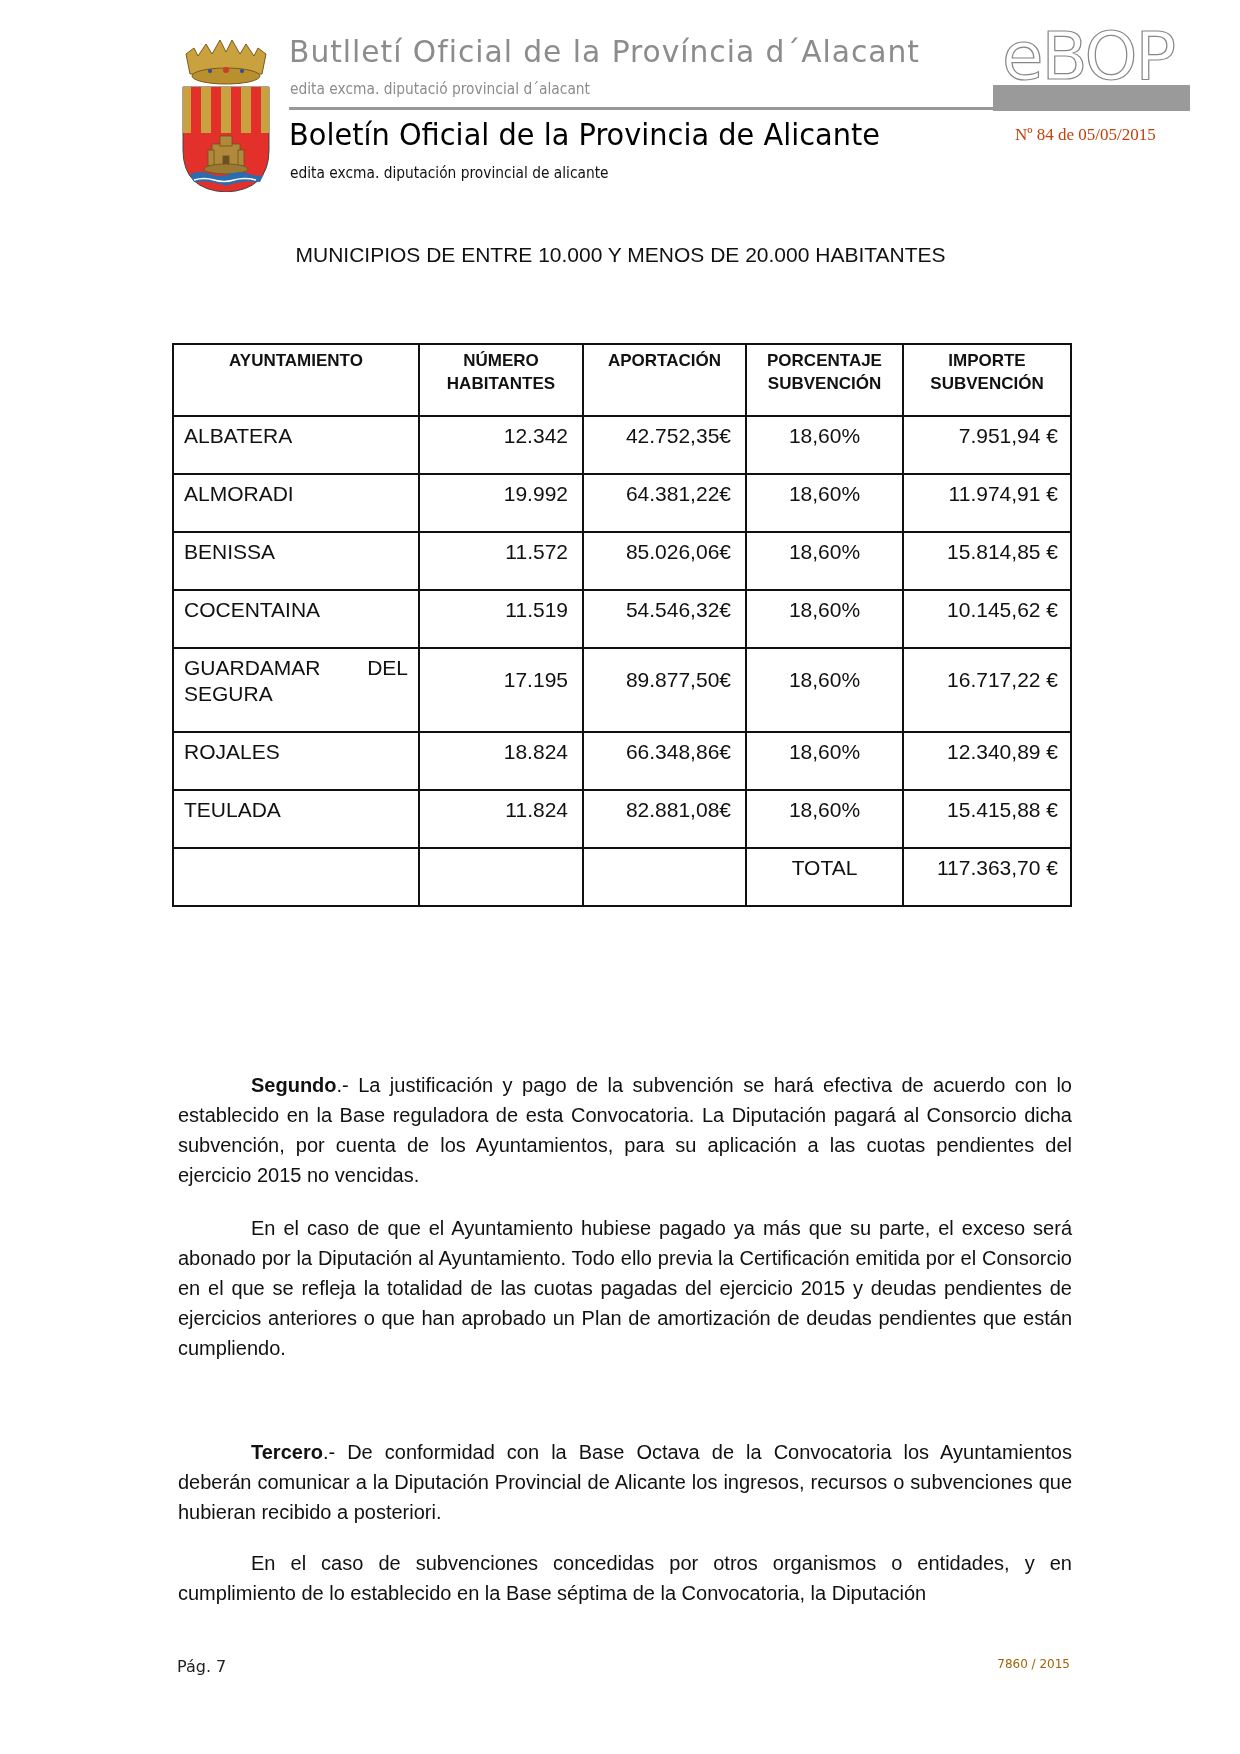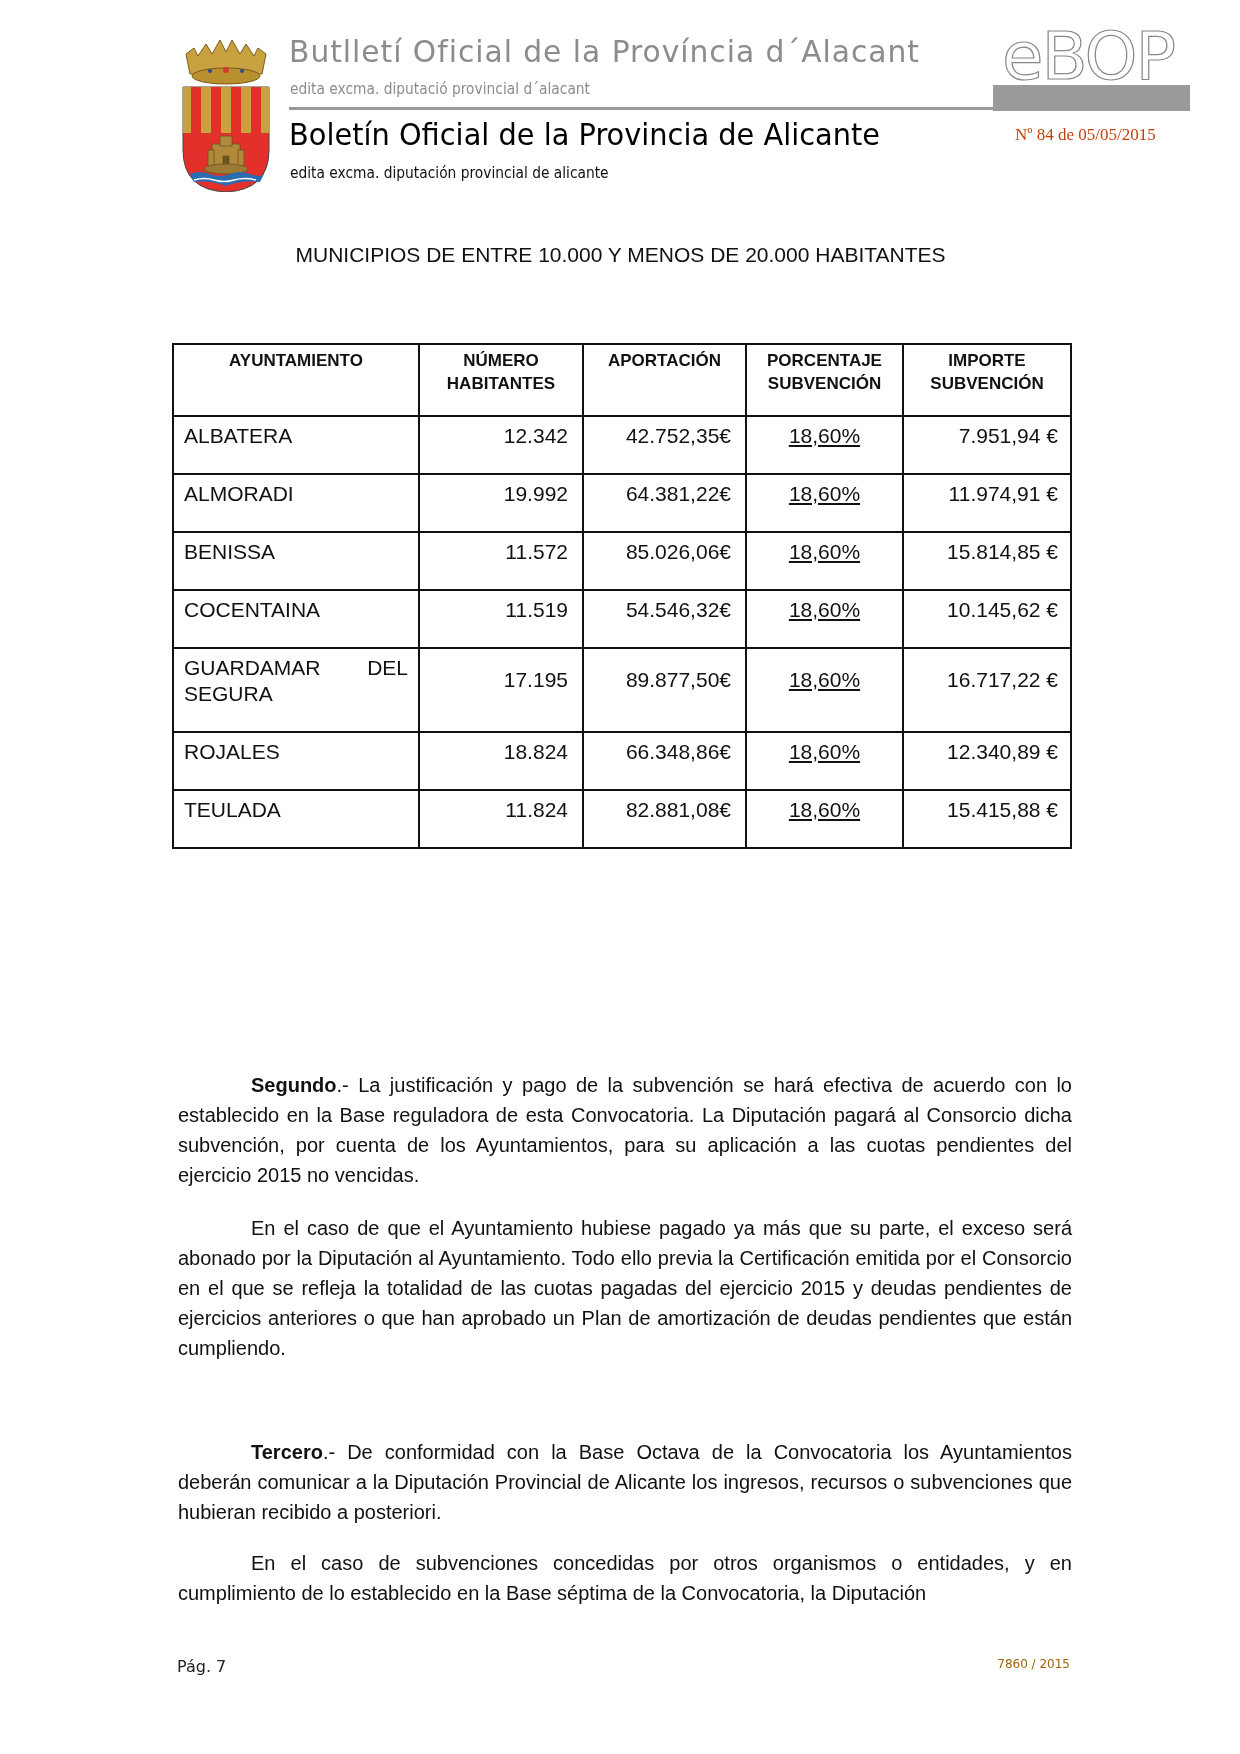--- a/index.html
+++ b/index.html
@@ -16,21 +16,21 @@
   .hdr-es-sub { left: 290px; top: 164px; font-family: "DejaVu Sans", sans-serif; font-size: 15px; color: #111; white-space: nowrap; transform: scaleX(0.92); transform-origin: left top; }
   .hdr-ebop { left: 1000px; top: 22px; width: 176px; height: 64px; }
   .hdr-number { left: 1015px; top: 125px; font-family: "Liberation Serif", serif; font-size: 17px; color: #c2410c; white-space: nowrap; }
 
   
   .section-title { left: 172px; top: 243px; width: 897px; text-align: center; font-size: 21px; color: #111; white-space: nowrap; }
 
   
   table.grid { position: absolute; left: 172px; top: 343px; width: 898px; border-collapse: collapse; table-layout: fixed; }
   table.grid th, table.grid td { border: 2px solid #111; padding: 0; }
-  table.grid td.thin-l { border-left-width: 1px; text-decoration: underline; }
+  table.grid td.thin-l { border-left-width: 1px; }
   table.grid th { font-weight: bold; font-size: 17px; line-height: 23px; text-align: center; vertical-align: top; padding-top: 4px; height: 66px; }
   table.grid th.mid { vertical-align: top; height: 54px; }
   table.grid td { font-size: 21px; height: 50px; vertical-align: top; padding-top: 6px; line-height: 26px; }
   table.grid td.name { padding-left: 10px; text-align: left; }
   table.grid td.num { text-align: right; padding-right: 14px; }
   table.grid td.pct { text-align: center; }
   table.grid td.amt { text-align: right; padding-right: 12px; }
   table.grid tr.tall td { height: 76px; }
   table.grid tr.tall td.num, table.grid tr.tall td.pct, table.grid tr.tall td.amt { padding-top: 18px; height: 64px; }
   table.grid td.name-2line { text-align: justify; text-align-last: left; padding-right: 10px; }
@@ -164,20 +164,27 @@
       <td class="pct thin-l">18,60%</td>
       <td class="amt">12.340,89 €</td>
     </tr>
     <tr>
       <td class="name">TEULADA</td>
       <td class="num">11.824</td>
       <td class="num">82.881,08€</td>
       <td class="pct thin-l">18,60%</td>
       <td class="amt">15.415,88 €</td>
     </tr>
+    <tr>
+      <td class="name"></td>
+      <td class="num"></td>
+      <td class="num"></td>
+      <td class="pct thin-l">TOTAL</td>
+      <td class="amt">117.363,70 €</td>
+    </tr>
   </tbody>
 </table>
 
 <p id="p1" class="abs para" style="margin:0"><b>Segundo</b><span>.- La justificación y pago de la subvención se hará efectiva de acuerdo con lo establecido en la Base reguladora de esta Convocatoria. La Diputación pagará al Consorcio dicha subvención, por cuenta de los Ayuntamientos, para su aplicación a las cuotas pendientes del ejercicio 2015 no vencidas.</span></p>
 <p id="p2" class="abs para" style="margin:0"><span>En el caso de que el Ayuntamiento hubiese pagado ya más que su parte, el exceso será abonado por la Diputación al Ayuntamiento. Todo ello previa la Certificación emitida por el Consorcio en el que se refleja la totalidad de las cuotas pagadas del ejercicio 2015 y deudas pendientes de ejercicios anteriores o que han aprobado un Plan de amortización de deudas pendientes que están cumpliendo.</span></p>
 <p id="p3" class="abs para" style="margin:0"><b>Tercero</b><span>.- De conformidad con la Base Octava de la Convocatoria los Ayuntamientos deberán comunicar a la Diputación Provincial de Alicante los ingresos, recursos o subvenciones que hubieran recibido a posteriori.</span></p>
 <p id="p4" class="abs para" style="margin:0"><span>En el caso de subvenciones concedidas por otros organismos o entidades, y en cumplimiento de lo establecido en la Base séptima de la Convocatoria, la Diputación</span></p>
 
 <div class="abs footer-left">Pág. 7</div>
 <div class="abs footer-right">7860 / 2015</div>

